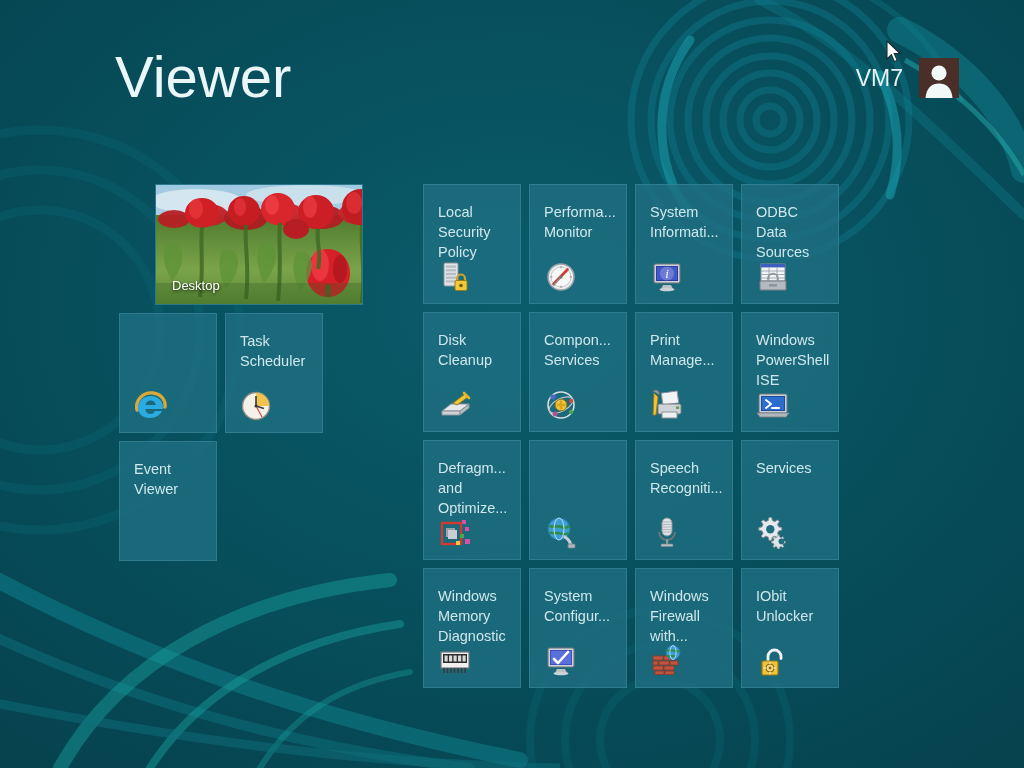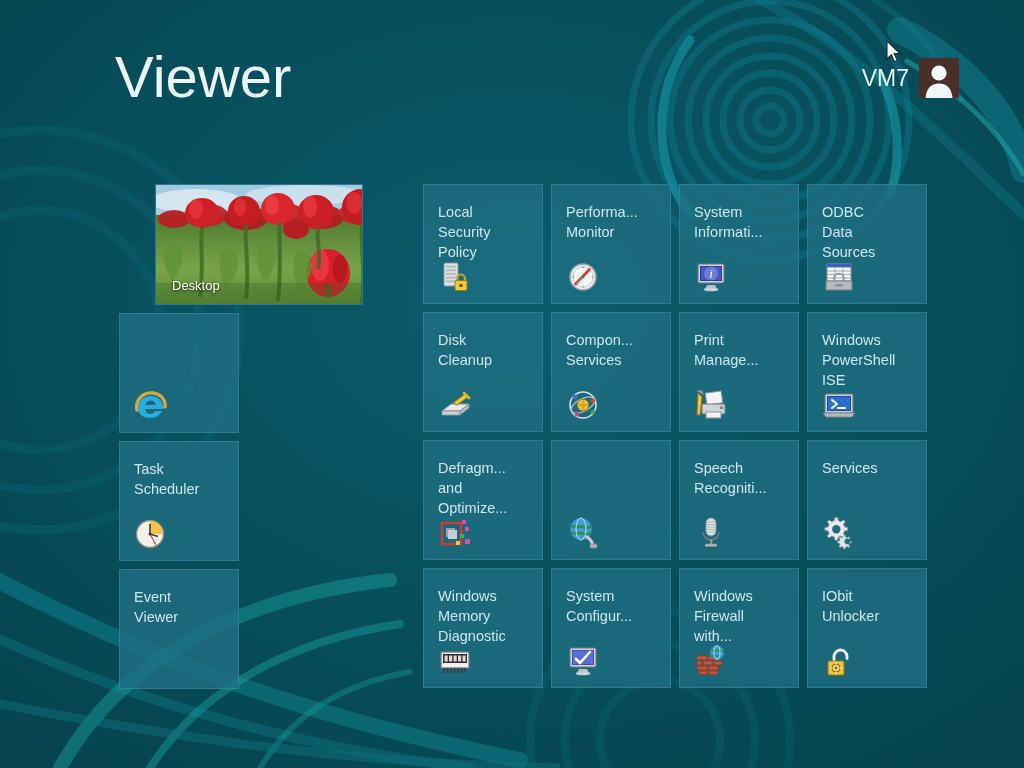--- a/index.html
+++ b/index.html
@@ -17,42 +17,42 @@
   
   .header { position:absolute; top:0; left:0; width:1024px; height:160px; }
   .start-title {
     position:absolute; left:115px; top:48px;
     font-size:58px; font-weight:300; color:#eaf6f8;
     letter-spacing:0px; line-height:1;
     font-family:"Liberation Sans", sans-serif;
   }
   .user-area {
     position:absolute; right:65px; top:58px;
-    display:flex; align-items:center; gap:10px;
+    display:flex; align-items:center; gap:16px;
   }
   .user-name {
     font-size:23px; font-weight:300; color:#e7f4f6;
     line-height:1;
   }
   .avatar {
     width:40px; height:40px; background:#4a2f28;
     display:flex; align-items:flex-end; justify-content:center;
     overflow:hidden;
   }
   .cursor { position:absolute; left:886px; top:40px; }
 
   
   .groups { position:absolute; left:119px; top:184px; display:flex; }
   .group { display:flex; flex-wrap:wrap; align-content:flex-start; }
   .group.g1 { width:252px; }
   .group.g2 { width:512px; margin-left:52px; }
 
   .tile {
     position:relative;
-    width:120px; height:120px;
+    width:98px; height:120px;
     margin:0 8px 8px 0;
     background:rgba(31,111,129,0.82);
     border:1px solid rgba(96,168,184,0.30);
     overflow:hidden;
   }
   .tile .label {
     position:absolute; left:14px; top:17px; right:8px;
     font-size:14.5px; line-height:1.38; color:#cfe7ec;
     font-weight:300;
   }

